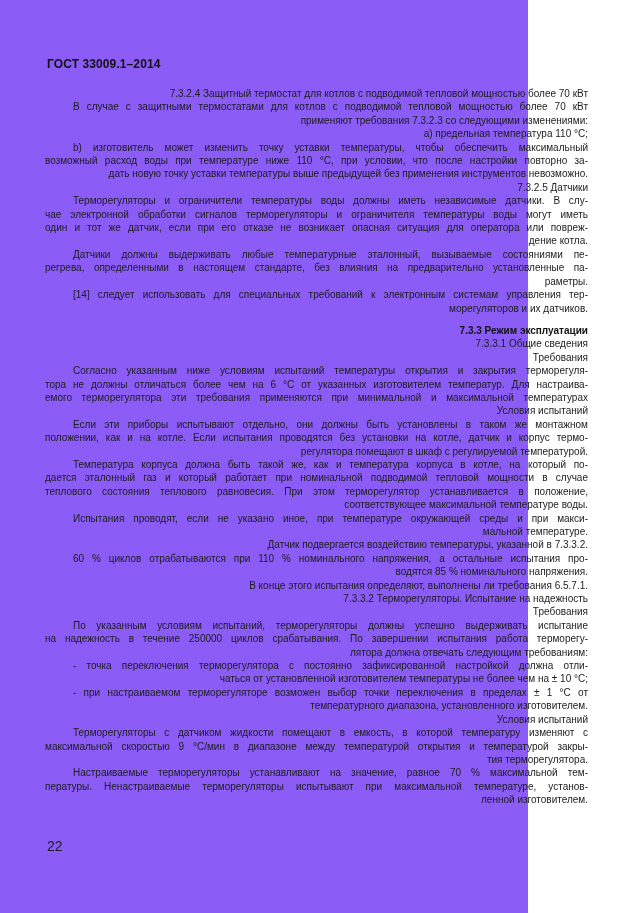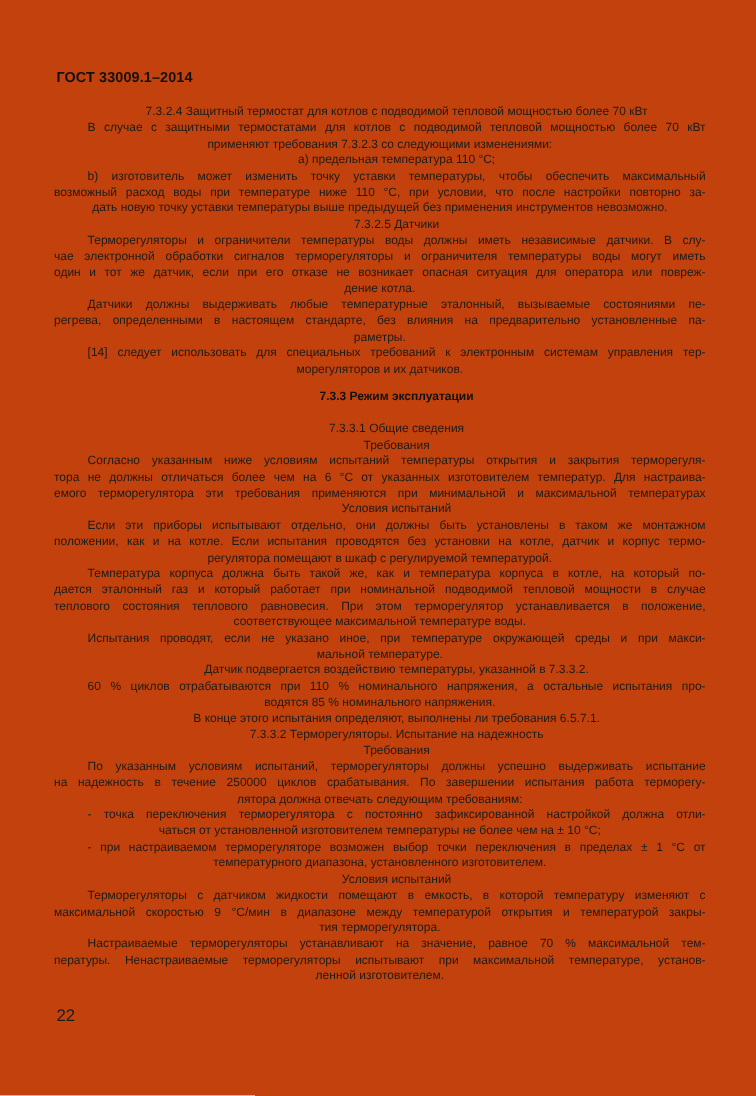--- a/index.html
+++ b/index.html
@@ -5,23 +5,23 @@
   html, body {
     margin: 0;
     padding: 0;
     background: #ffffff;
     width: 630px;
     height: 913px;
     overflow: hidden;
   }
   .page {
     position: relative;
-    width: 630px;
+    width: 528px;
     height: 913px;
-    background: #c2410c;
+    background: #8b5cf6;
     font-family: "Liberation Sans", sans-serif;
     color: #1a1a1a;
   }
   .running-header {
     position: absolute;
     left: 47px;
     top: 57px;
     font-size: 12px;
     font-weight: 700;
     color: #111111;
@@ -33,24 +33,24 @@
     top: 87px;
     width: 543px;
     font-size: 10px;
     line-height: 13.4px;
     color: #1c1c1c;
   }
   .block { margin: 0; }
   .block.heading {
     font-weight: 700;
     margin-top: 9px;
-    margin-bottom: 14px;
+    margin-bottom: 0;
     color: #111111;
   }
-  .line { text-align: center; }
+  .line { text-align: right; }
   .line.indent { text-indent: 28px; }
   .line.fill {
     text-align: justify;
     text-align-last: justify;
   }
   .page-number {
     position: absolute;
     left: 47px;
     top: 838px;
     font-size: 14px;

